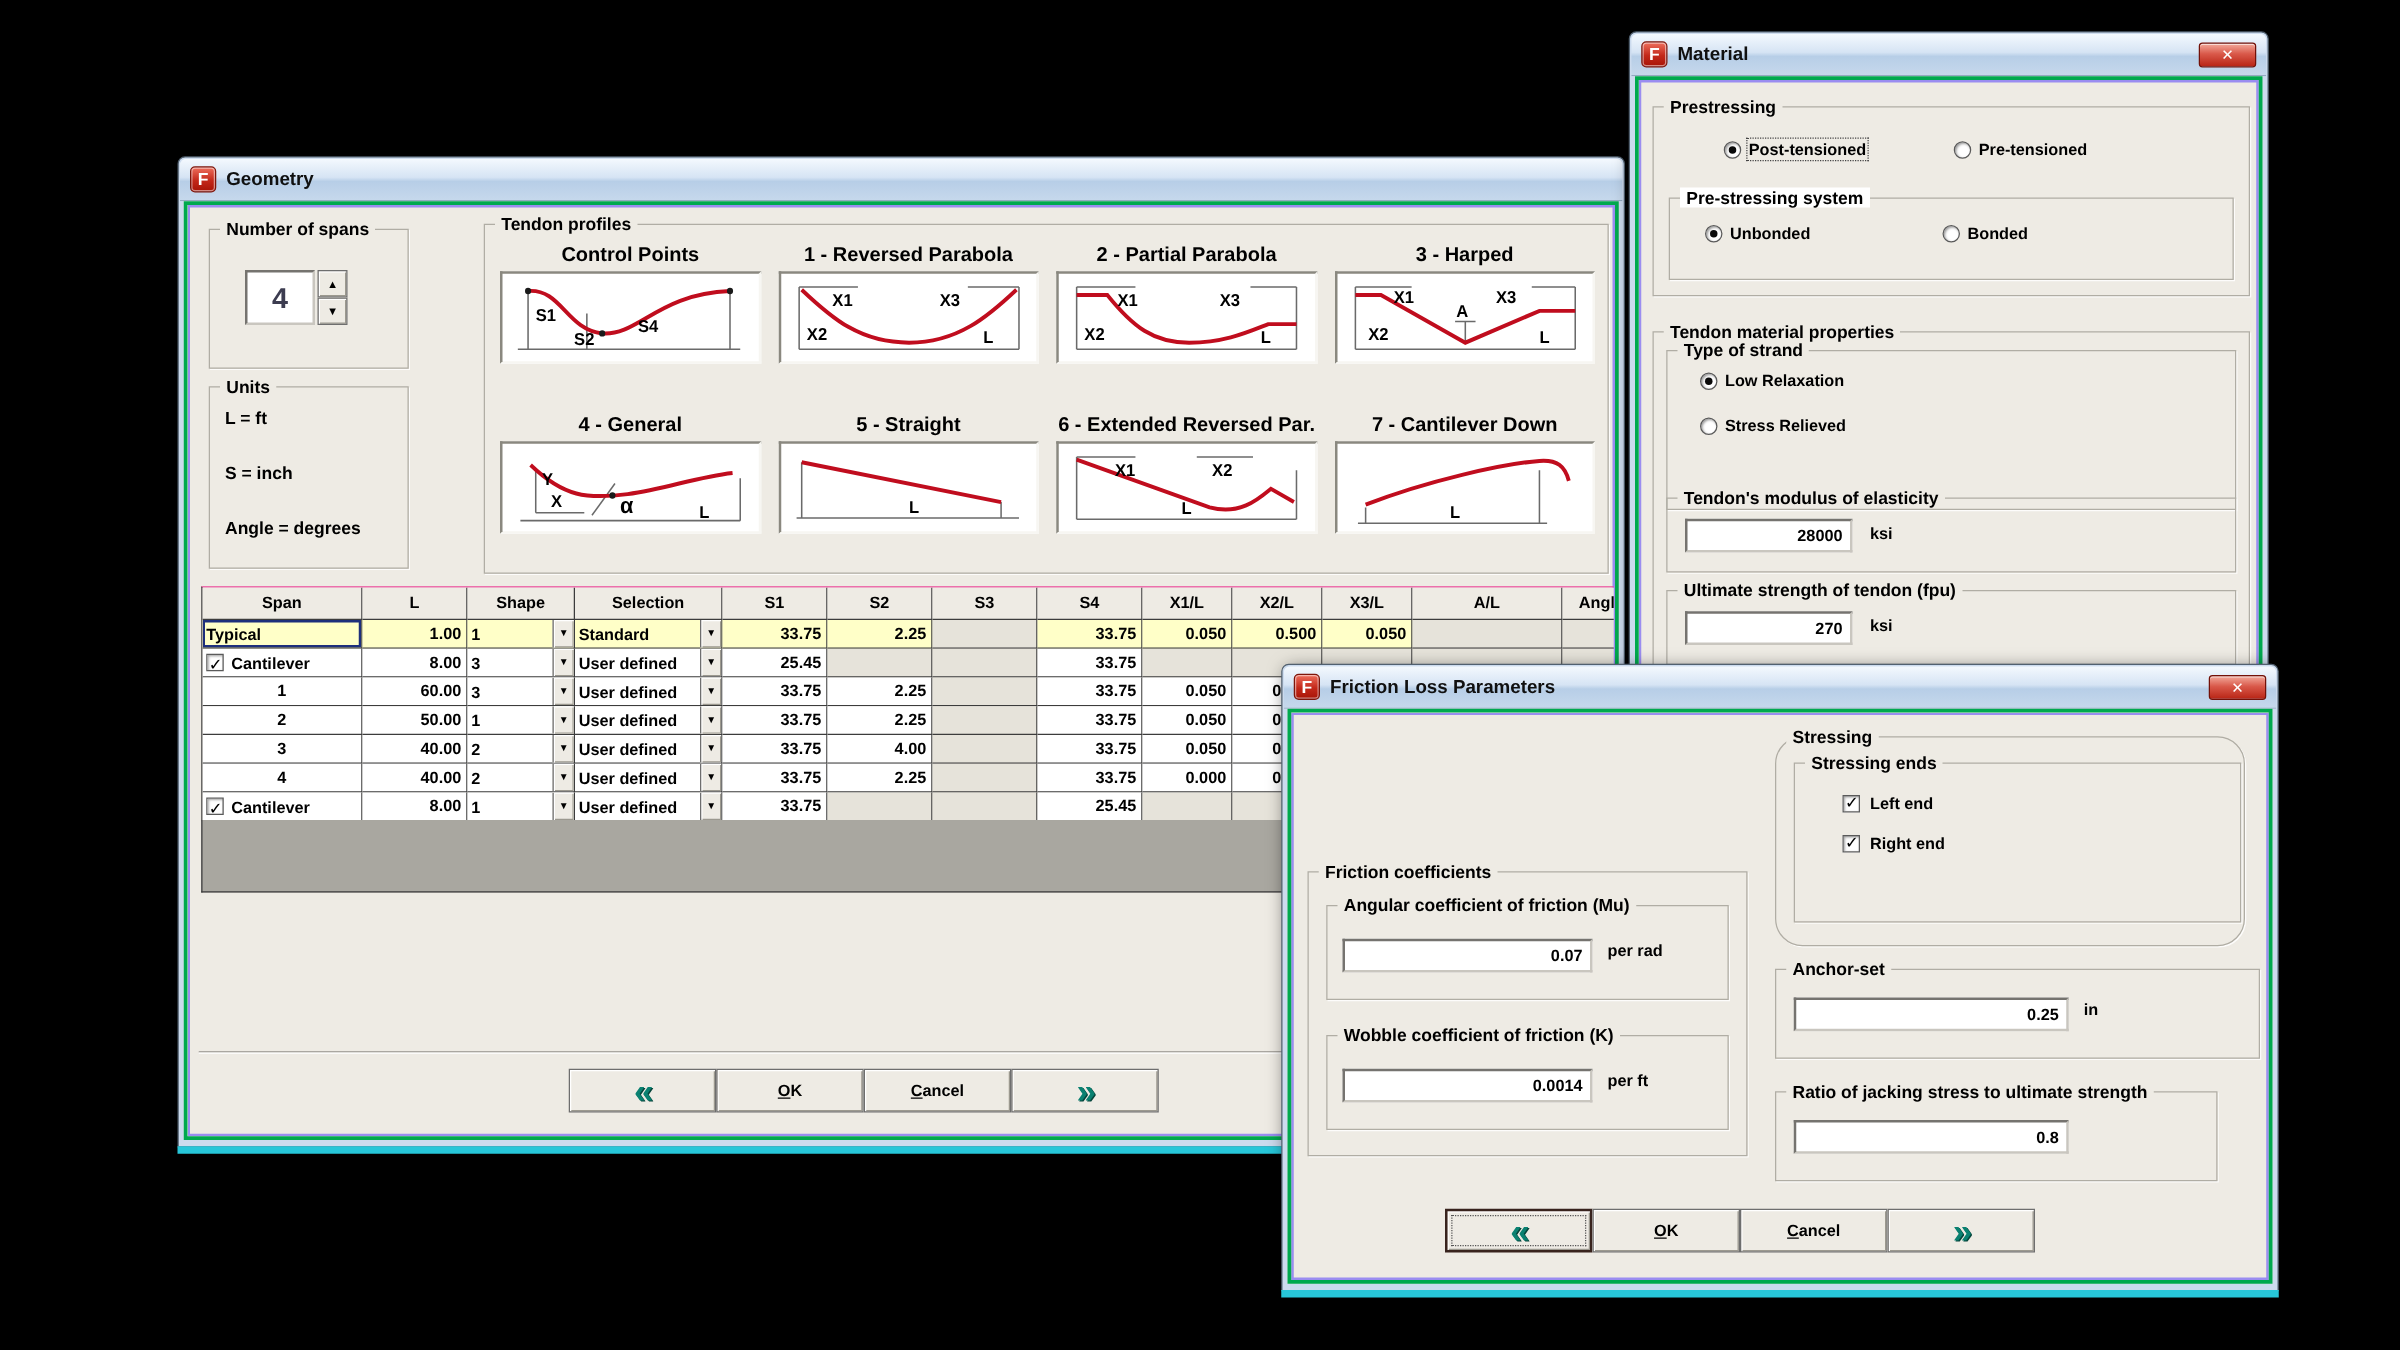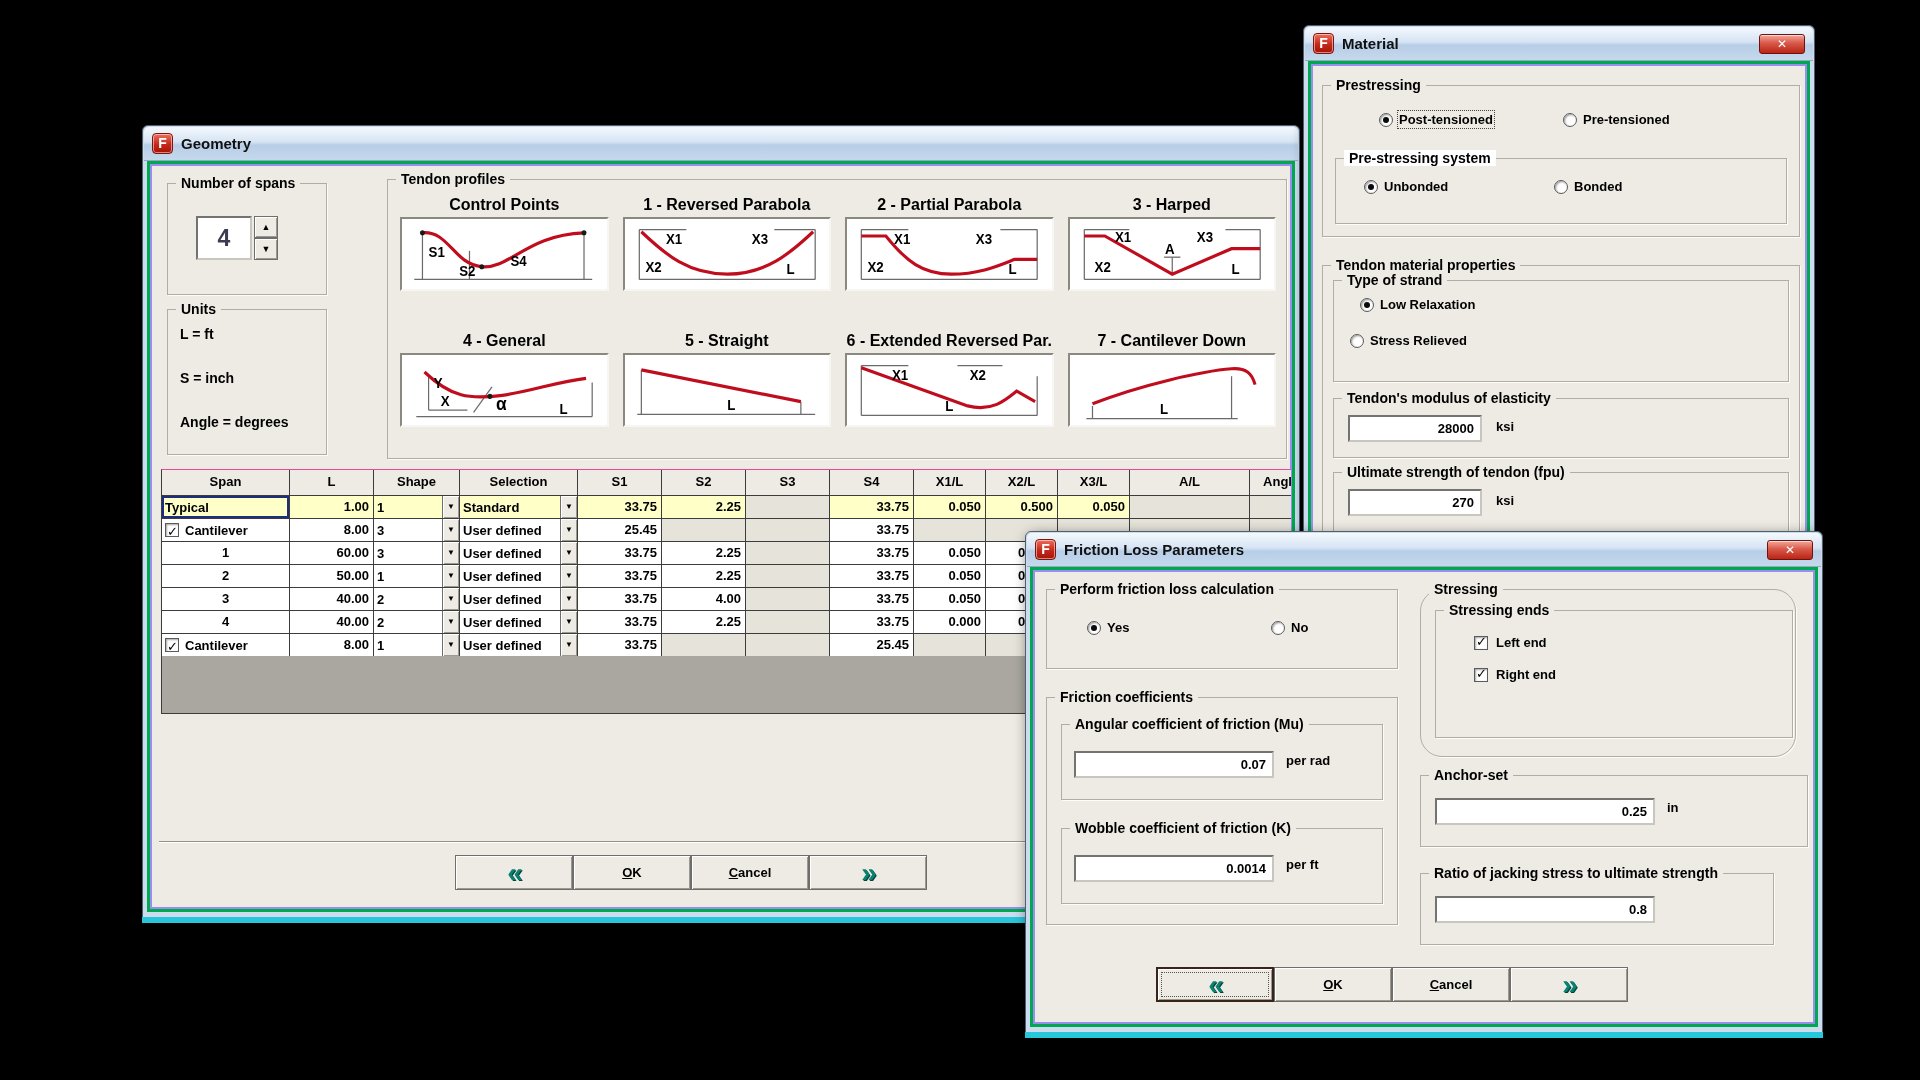--- a/index.html
+++ b/index.html
@@ -533,27 +533,27 @@
           <div class="radio" style="left:218px; top:20px;">
             <span class="rdot"></span>
             <span>Bonded</span>
           </div>
         </div>
       </div>
 
       <div class="group" style="left:6px; top:196px; width:478px; height:300px;">
         <span class="glabel">Tendon material properties</span>
 
-        <div class="group" style="left:10px; top:14px; width:456px; height:102px;">
+        <div class="group" style="left:10px; top:14px; width:456px; height:128px;">
           <span class="glabel">Type of strand</span>
           <div class="radio" style="left:26px; top:16px;">
             <span class="rdot sel"></span>
             <span>Low Relaxation</span>
           </div>
-          <div class="radio" style="left:16px; top:52px;">
+          <div class="radio" style="left:26px; top:52px;">
             <span class="rdot"></span>
             <span>Stress Relieved</span>
           </div>
         </div>
 
         <div class="group" style="left:10px; top:132px; width:456px; height:60px;">
           <span class="glabel">Tendon's modulus of elasticity</span>
           <div class="field" style="left:14px; top:16px; width:134px;">28000</div>
           <div class="unit" style="left:162px; top:20px;">ksi</div>
         </div>
@@ -575,31 +575,20 @@
 
   <div class="window" style="left:1025px; top:531px; width:798px; height:502px; z-index:3;">
     <div class="titlebar">
       <div class="app-icon">F</div>
       <div class="wtitle">Friction Loss Parameters</div>
       <div class="close-btn"><span>✕</span></div>
     </div>
     <div class="client">
         <div class="inner">
 
-      <div class="group" style="left:8px; top:14px; width:352px; height:80px;">
-        <span class="glabel">Perform friction loss calculation</span>
-        <div class="radio" style="left:40px; top:30px;">
-          <span class="rdot sel"></span>
-          <span>Yes</span>
-        </div>
-        <div class="radio" style="left:224px; top:30px;">
-          <span class="rdot"></span>
-          <span>No</span>
-        </div>
-      </div>
 
       <div class="group" style="left:8px; top:122px; width:352px; height:228px;">
         <span class="glabel">Friction coefficients</span>
 
         <div class="group" style="left:14px; top:26px; width:322px; height:76px;">
           <span class="glabel">Angular coefficient of friction (Mu)</span>
           <div class="field" style="left:12px; top:26px; width:200px;">0.07</div>
           <div class="unit" style="left:224px; top:28px;">per rad</div>
         </div>
 

